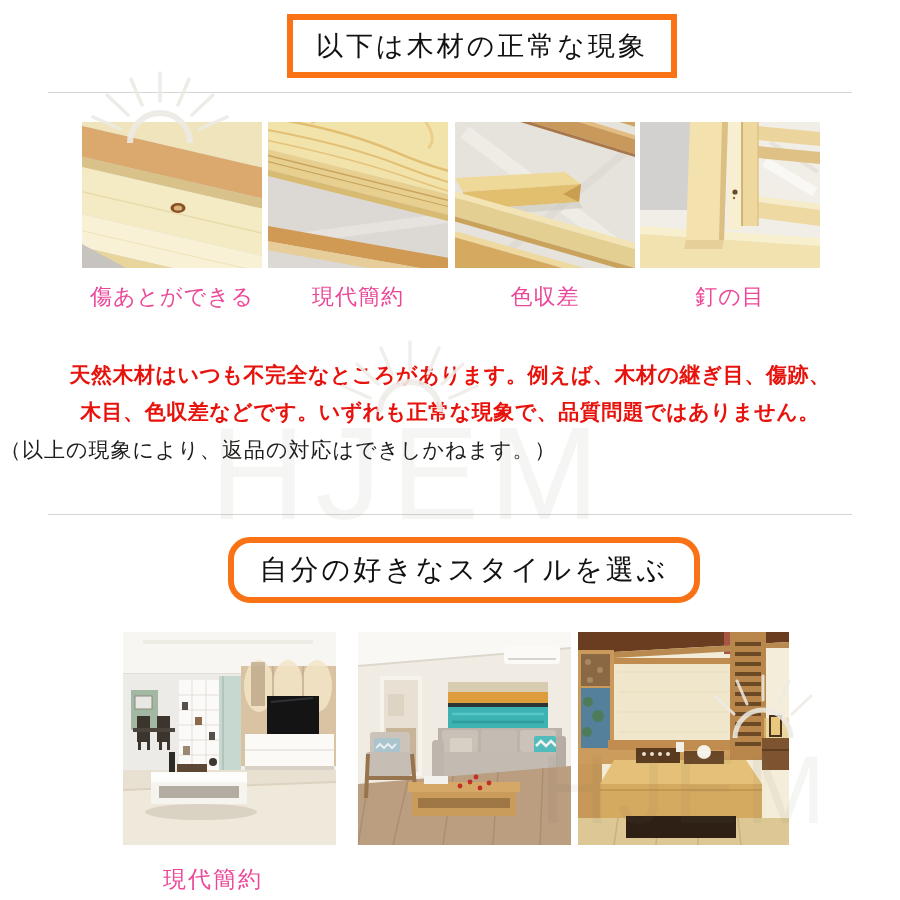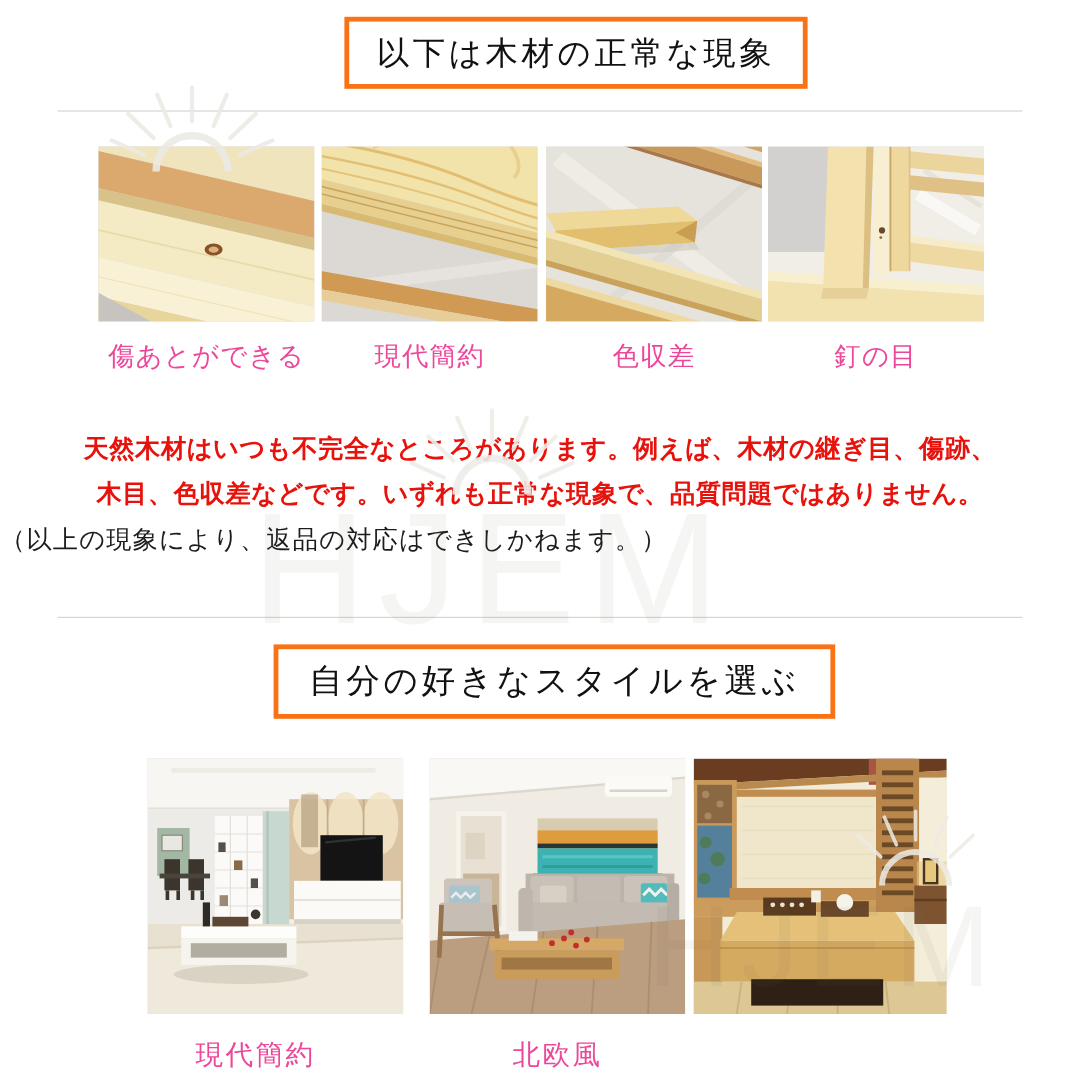--- a/index.html
+++ b/index.html
@@ -1,21 +1,21 @@
 <!DOCTYPE html>
 <html><head>
 <meta charset="utf-8">
 <style>
   html,body{margin:0;padding:0;background:#fff;}
   .page{position:relative;width:900px;height:900px;background:#ffffff;overflow:hidden;
         font-family:"Liberation Sans","DejaVu Sans",sans-serif;color:#1a1a1a;}
   .abs{position:absolute;}
 
   
-  .title-box{border:4px solid #f97316;display:flex;align-items:center;justify-content:center;
+  .title-box{border:6px solid #f97316;display:flex;align-items:center;justify-content:center;
              background:#fff;z-index:4;font-family:Liberation Serif, serif;}
   .title-box span{font-size:27px;font-weight:500;letter-spacing:3px;color:#111;white-space:nowrap;}
 
   .divider{height:0;border-top:1px solid #d7d5d2;z-index:2;}
 
   
   .photo{z-index:2;overflow:hidden;background:#e8e5e0;}
   .photo svg{display:block;width:100%;height:100%;}
 
   .caption{display:flex;align-items:center;justify-content:center;z-index:3;}
@@ -148,21 +148,21 @@
   </div>
 
   <div class="abs notice" style="left:0;top:356px;">
     <div class="line" style="color: rgb(232, 18, 12);">天然木材はいつも不完全なところがあります。例えば、木材の継ぎ目、傷跡、</div>
     <div class="line" style="color: rgb(232, 18, 12);">木目、色収差などです。いずれも正常な現象で、品質問題ではありません。</div>
   </div>
   <div class="abs return-note" style="left:0;top:436px;">（以上の現象により、返品の対応はできしかねます。）</div>
 
   <div class="abs divider" style="left:48px;top:514px;width:804px;"></div>
 
-  <div class="abs title-box" style="left:228px;top:537px;width:460px;height:54px;">
+  <div class="abs title-box" style="left:228px;top:537px;width:460px;height:54px;border-radius:22px;">
     <span style="font-size:28px;">自分の好きなスタイルを選ぶ</span>
   </div>
 
   <div class="abs photo" style="left:123px;top:632px;width:213px;height:213px;">
     <svg viewBox="0 0 213 213">
       <rect width="213" height="213" fill="#f1efe9"></rect>
       <rect x="0" y="0" width="213" height="42" fill="#f8f6f2"></rect>
       <line x1="0" y1="42" x2="213" y2="42" stroke="#e2dfd8" stroke-width="2"></line>
       <rect x="20" y="8" width="170" height="4" fill="#eeebe4"></rect>
       <rect x="0" y="42" width="118" height="100" fill="#ecebe7"></rect>
@@ -348,23 +348,20 @@
         </g>
       <rect x="106" y="119" width="40" height="13" fill="#6a4526"></rect>
       <circle cx="126" cy="120" r="7" fill="#f6f3ea"></circle>
       <rect x="98" y="110" width="8" height="10" fill="#f2efe6"></rect>
     </svg>
   </div>
 
   <div class="abs caption caption-lg" style="left:123px;top:862px;width:180px;height:34px;">
     <span>現代簡約</span>
   </div>
-  <div class="abs caption caption-lg" style="left:358px;top:862px;width:213px;height:34px;">
-    <span>北欧風</span>
-  </div>
 
   <svg class="abs wm" style="left:85px;top:55px;" width="150" height="90" viewBox="0 0 150 90">
     <g stroke="#eceae4" fill="none" opacity="0.9">
       <path d="M45,88 A30,30 0 0 1 105,88" stroke-width="6"></path>
       <g stroke-width="3.5" stroke-linecap="round">
         <line x1="75" y1="46" x2="75" y2="18"></line>
           <line x1="57" y1="50" x2="46" y2="24"></line>
         <line x1="93" y1="50" x2="104" y2="24"></line>
           <line x1="43" y1="60" x2="22" y2="40"></line>
         <line x1="107" y1="60" x2="128" y2="40"></line>

